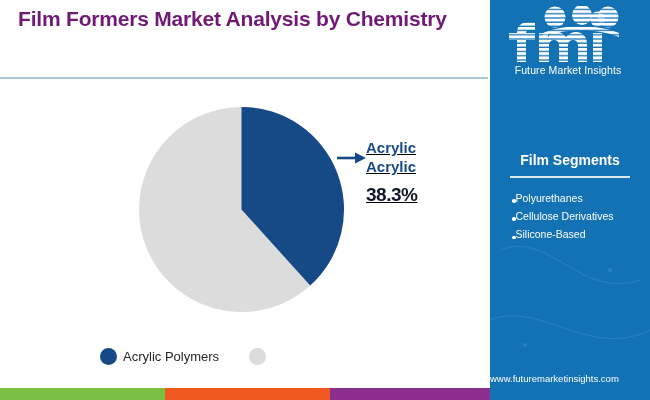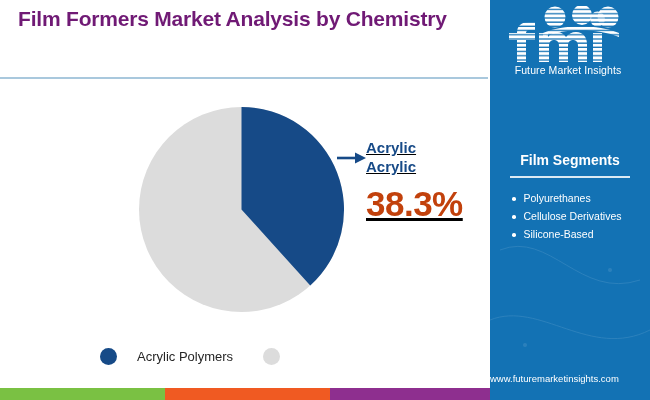--- a/index.html
+++ b/index.html
@@ -82,39 +82,39 @@
     text-decoration: underline;
   }
   .callout-label {
     font-size: 15px;
     font-weight: bold;
     line-height: 1.25;
     color: #174a87;
   }
   .callout-value {
     margin-top: 7px;
-    font-size: 35px;
+    font-size: 19px;
     font-weight: bold;
-    color: #c2410c;
+    color: #0f172a;
     letter-spacing: -0.5px;
   }
 
   
   .legend {
     position: absolute;
     left: 100px;
     top: 348px;
     display: flex;
     align-items: center;
     gap: 30px;
   }
   .legend-item {
     display: flex;
     align-items: center;
-    gap: 20px;
+    gap: 6px;
   }
   .legend-dot {
     width: 17px;
     height: 17px;
     border-radius: 50%;
     flex: 0 0 auto;
   }
   .legend-label {
     font-size: 13px;
     color: #262626;
@@ -177,22 +177,22 @@
     opacity: 0.85;
   }
   .segments-list {
     position: absolute;
     left: 22px;
     top: 192px;
     width: 138px;
   }
   .segment-row {
     display: flex;
-    align-items: flex-start;
-    gap: 8px;
+    align-items: center;
+    gap: 0;
     margin-bottom: 5px;
   }
   .segment-bullet {
     width: 3.5px;
     height: 3.5px;
     border-radius: 50%;
     background: #ffffff;
     flex: 0 0 auto;
     margin-top: 5px;
   }

